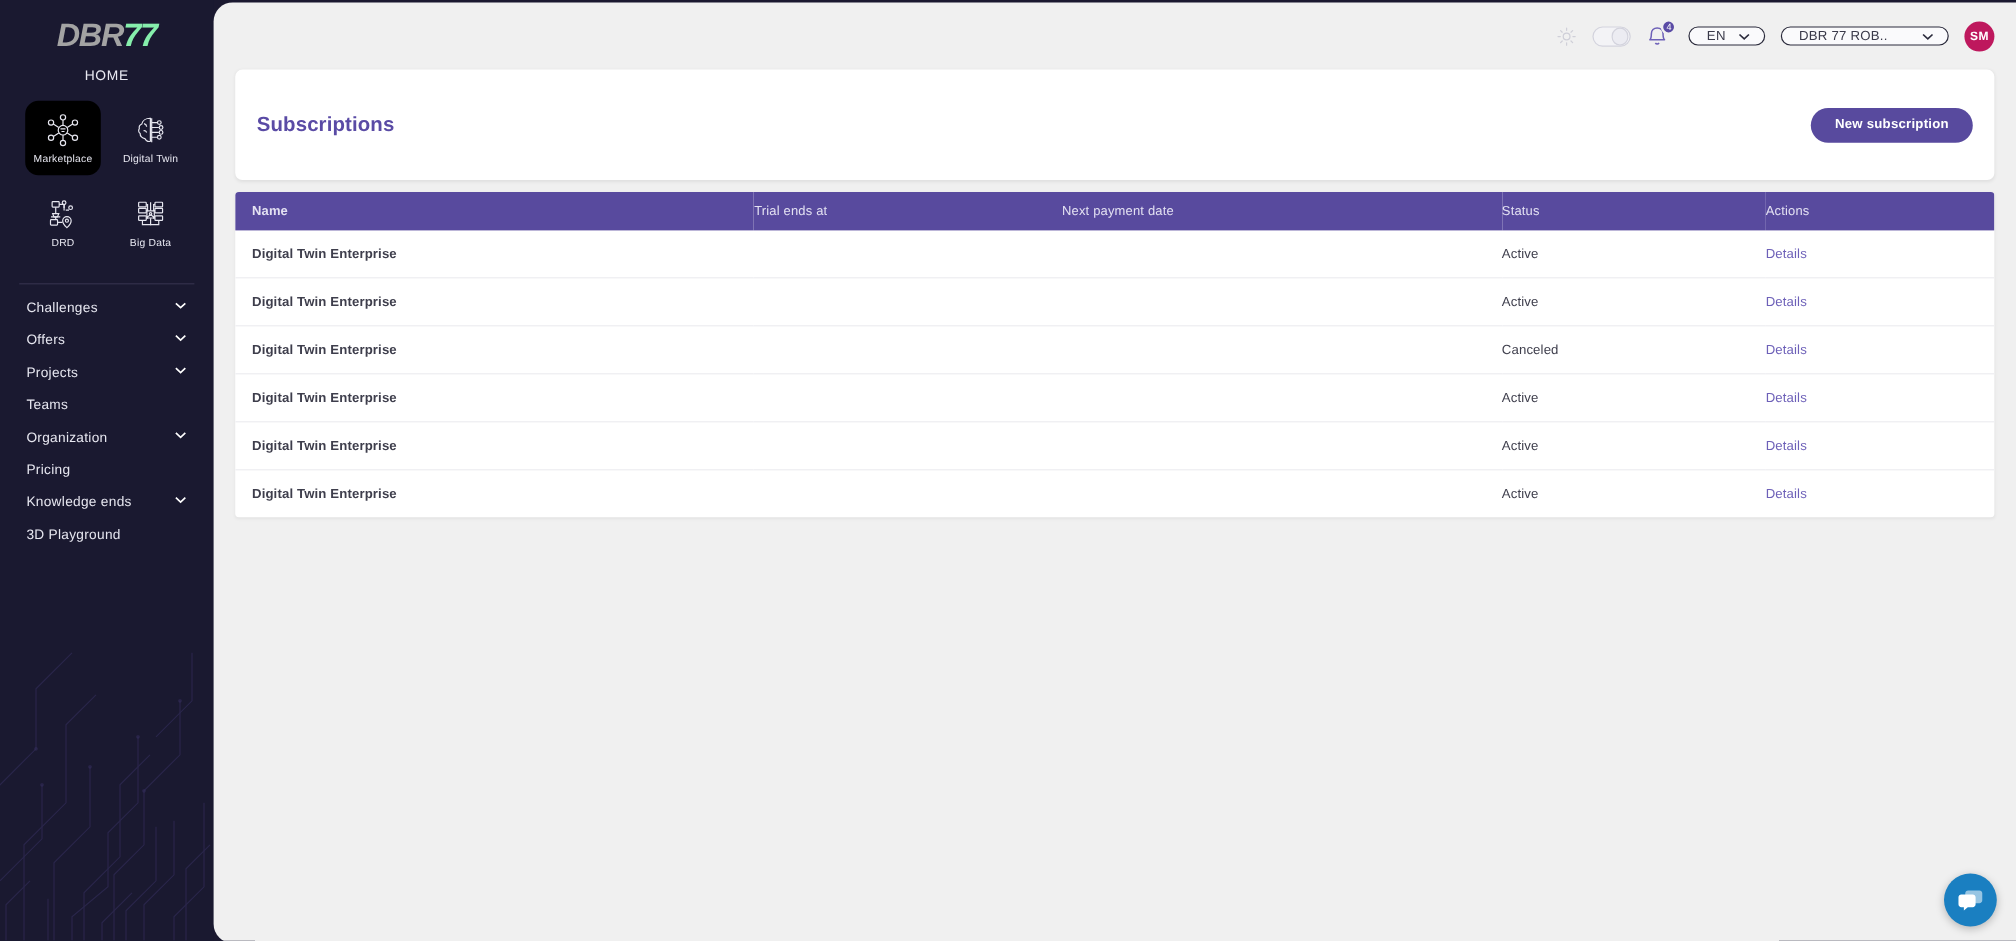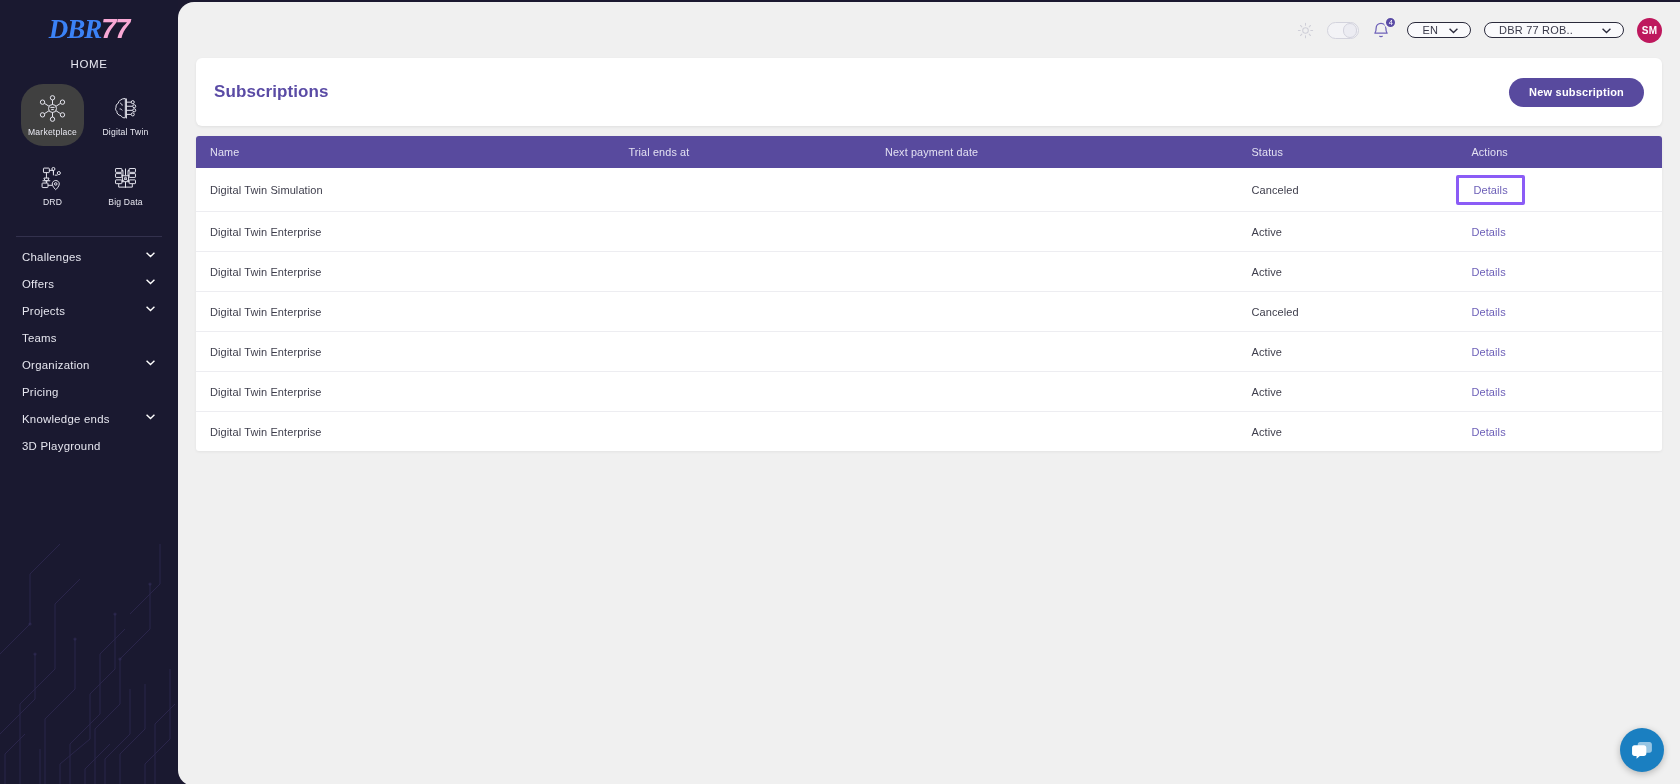--- a/index.html
+++ b/index.html
@@ -22,36 +22,36 @@
   .circuit-bg {
     position: absolute; left: 0; bottom: 0; width: 178px; height: 330px;
     opacity: .55; pointer-events: none;
   }
   .logo-wrap { padding: 14px 0 0 0; text-align: center; position: relative; z-index: 2;}
   .logo {
     font-size: 27px; font-weight: 700; letter-spacing: -1px;
     font-family: "Liberation Sans", sans-serif;
     font-style: italic;
   }
-  .logo .w { color: #3b82f6; font-family: Liberation Serif, serif; }
-  .logo .p { color: #f9a8d4; }
+  .logo .w { color: #a3a3a3; }
+  .logo .p { color: #86efac; }
   .home-label {
     text-align: center; color: #e9e9f2; font-size: 11.5px;
     letter-spacing: .6px; margin-top: 13px; position: relative; z-index: 2;
   }
   .tiles {
     margin-top: 14px; display: flex; flex-wrap: wrap;
     justify-content: center; gap: 0px 10px; position: relative; z-index: 2;
   }
   .tile {
     width: 63px; height: 62px; border-radius: 11px;
     display: flex; flex-direction: column; align-items: center; justify-content: center;
     cursor: pointer; margin-bottom: 8px;
   }
-  .tile.active { background: #404040; border-radius: 22px; }
+  .tile.active { background: #000000; }
   .tile svg { width: 29px; height: 29px; display:block; }
   .tile .tlabel {
     color: #e8e8f1; font-size: 8.6px; margin-top: 4px; white-space: nowrap;
     letter-spacing: .2px;
   }
   .divider { height: 1px; background: #33314d; margin: 12px 16px 0 16px; position: relative; z-index: 2;}
   .nav { margin-top: 6px; position: relative; z-index: 2; }
   .nav-item {
     display: flex; align-items: flex-start; justify-content: space-between;
     padding: 7.5px 22px 7.5px 22px; cursor: pointer;
@@ -105,21 +105,21 @@
     letter-spacing: .3px; cursor: pointer;
   }
 
   
   .content { padding: 0 18px; }
   .card {
     background: #ffffff; border-radius: 6px;
     box-shadow: 0 1px 3px rgba(0,0,0,.07);
     padding: 22px 18px;
     display: flex; align-items: center; justify-content: space-between;
-    height: 68px;
+    height: 92px;
   }
   .page-title { color: #5a4ba5; font-size: 17px; font-weight: 700; letter-spacing: .1px;}
   .btn-primary {
     background: #584a9e; color: #fff; border: none; border-radius: 16px;
     height: 29px; padding: 0 20px; font-size: 11px; font-weight: 700;
     cursor: pointer; letter-spacing: .2px;
     font-family: "Liberation Sans", sans-serif;
   }
 
   
@@ -131,21 +131,21 @@
   thead tr { background: #584a9e; }
   thead th {
     color: #e3e1f2; font-size: 10.8px; font-weight: 400; text-align: left;
     padding: 10px 0; letter-spacing: .15px;
   }
   tbody td {
     font-size: 11px; color: #3e3e4c; padding: 13.5px 0;
     border-bottom: 1px solid #ededf1; letter-spacing: .1px;
   }
   tbody tr:last-child td { border-bottom: none; }
-  .c-name  { width: 29.5%; padding-left: 14px !important; }
+  .c-name  { width: 29.5%; padding-left: 14px !important; font-weight: bold; }
   .c-trial { width: 17.5%; }
   .c-next  { width: 25%; }
   .c-status{ width: 15%; }
   .c-act   { width: 13%; }
   thead .c-name { padding-left: 14px; }
   .details-link {
     color: #6d60b8; font-size: 11px; cursor: pointer; display: inline-block;
   }
   .focus-box {
     display: inline-block; border: 3px solid #8b5cf6;
@@ -383,27 +383,20 @@
             <tr>
               <th class="c-name">Name</th>
               <th class="c-trial">Trial ends at</th>
               <th class="c-next">Next payment date</th>
               <th class="c-status">Status</th>
               <th class="c-act">Actions</th>
             </tr>
           </thead>
           <tbody>
               <tr>
-                <td class="c-name">Digital Twin Simulation</td>
-                <td class="c-trial"></td>
-                <td class="c-next"></td>
-                <td class="c-status">Canceled</td>
-                <td class="c-act"><span class="focus-box"><span class="details-link">Details</span></span></td>
-              </tr>
-              <tr>
                 <td class="c-name">Digital Twin Enterprise</td>
                 <td class="c-trial"></td>
                 <td class="c-next"></td>
                 <td class="c-status">Active</td>
                 <td class="c-act"><span class="details-link">Details</span></td>
               </tr>
               <tr>
                 <td class="c-name">Digital Twin Enterprise</td>
                 <td class="c-trial"></td>
                 <td class="c-next"></td>

